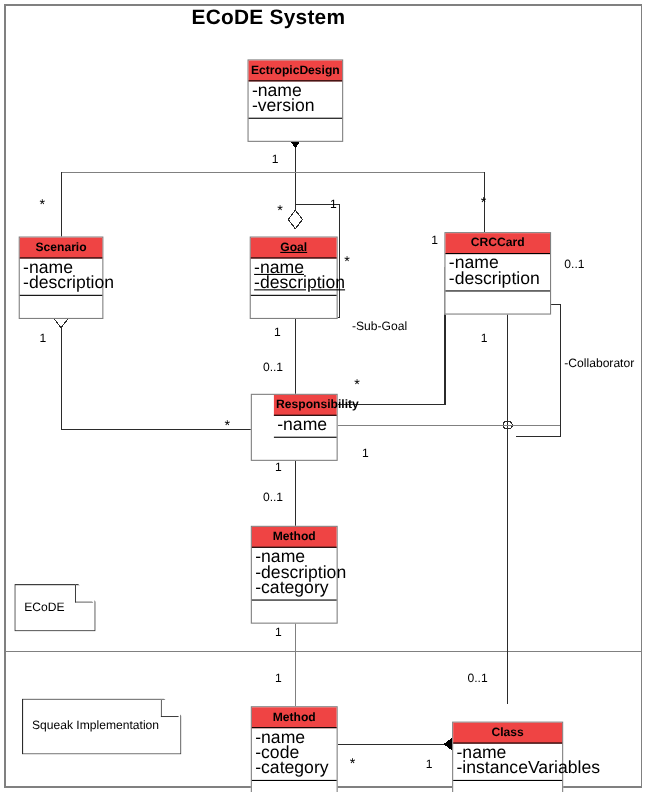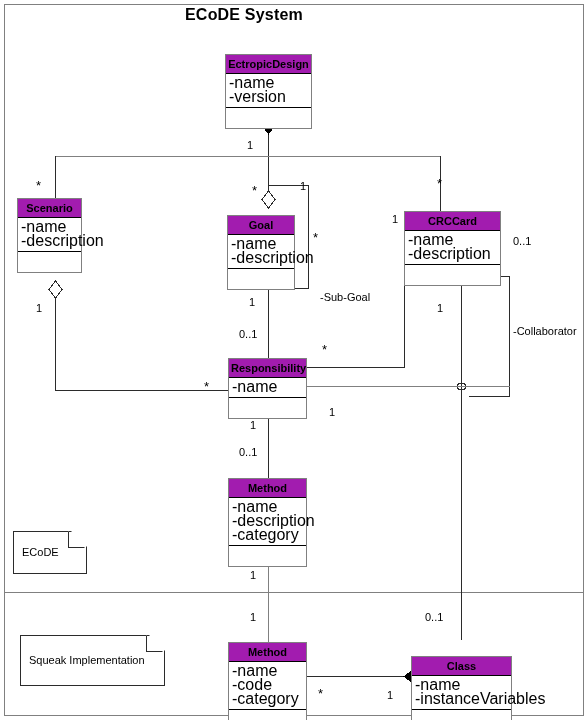--- a/index.html
+++ b/index.html
@@ -3,28 +3,28 @@
 <meta charset="utf-8">
 <style>
   html,body{margin:0;padding:0;background:#ffffff;}
   body{width:588px;height:720px;overflow:hidden;
        font-family:"Liberation Sans","DejaVu Sans",sans-serif;color:#000;}
   #stage{position:relative;width:588px;height:720px;}
   #stage svg{position:absolute;left:0;top:0;}
 
   .diagram-title{
     position:absolute;left:0;top:6px;width:488px;text-align:center;
-    font-size:16px;font-weight:bold;letter-spacing:.2px;
+    font-size:19px;font-weight:bold;letter-spacing:.2px;
   }
 
   
   .uml-class{position:absolute;border:1px solid #808080;background:#fff;box-sizing:border-box;}
   .uml-class .cls-name{
     text-align:center;font-weight:bold;font-size:11px;
-    border-bottom:1px solid #000;padding:3px 2px 3px 2px;background:#a21caf;
+    border-bottom:1px solid #000;padding:3px 2px 3px 2px;background:#ef4444;
   }
   .uml-class .cls-attrs{
     border-bottom:1px solid #000;padding:2px 3px 3px 3px;font-size:16px;line-height:14px;
   }
   .uml-class .cls-ops{min-height:16px;padding:2px 3px;font-size:11px;}
   .uml-class .attr{white-space:nowrap;}
 
   
   .uml-note{position:absolute;box-sizing:border-box;}
   .uml-note .note-body{
@@ -103,48 +103,48 @@
 
   <div class="uml-class" style="left:225px;top:54px;width:87px;">
     <div class="cls-name">EctropicDesign</div>
     <div class="cls-attrs">
       <div class="attr">-name</div>
       <div class="attr">-version</div>
     </div>
     <div class="cls-ops"></div>
   </div>
 
-  <div class="uml-class" style="left:17px;top:198px;width:65px;">
+  <div class="uml-class" style="left:17px;top:215px;width:77px;">
     <div class="cls-name">Scenario</div>
     <div class="cls-attrs">
       <div class="attr">-name</div>
       <div class="attr">-description</div>
     </div>
     <div class="cls-ops"></div>
   </div>
 
-  <div class="uml-class" style="left:227px;top:215px;width:68px;">
+  <div class="uml-class" style="left:227px;top:215px;width:80px;text-decoration:underline;">
     <div class="cls-name">Goal</div>
     <div class="cls-attrs">
       <div class="attr">-name</div>
       <div class="attr">-description</div>
     </div>
     <div class="cls-ops"></div>
   </div>
 
   <div class="uml-class" style="left:404px;top:211px;width:97px;">
     <div class="cls-name">CRCCard</div>
     <div class="cls-attrs">
       <div class="attr">-name</div>
       <div class="attr">-description</div>
     </div>
     <div class="cls-ops"></div>
   </div>
 
-  <div class="uml-class" style="left:228px;top:358px;width:79px;">
+  <div class="uml-class" style="left:228px;top:358px;width:79px;padding-left:20px;">
     <div class="cls-name">Responsibility</div>
     <div class="cls-attrs">
       <div class="attr">-name</div>
     </div>
     <div class="cls-ops"></div>
   </div>
 
   <div class="uml-class" style="left:228px;top:478px;width:79px;">
     <div class="cls-name">Method</div>
     <div class="cls-attrs">

